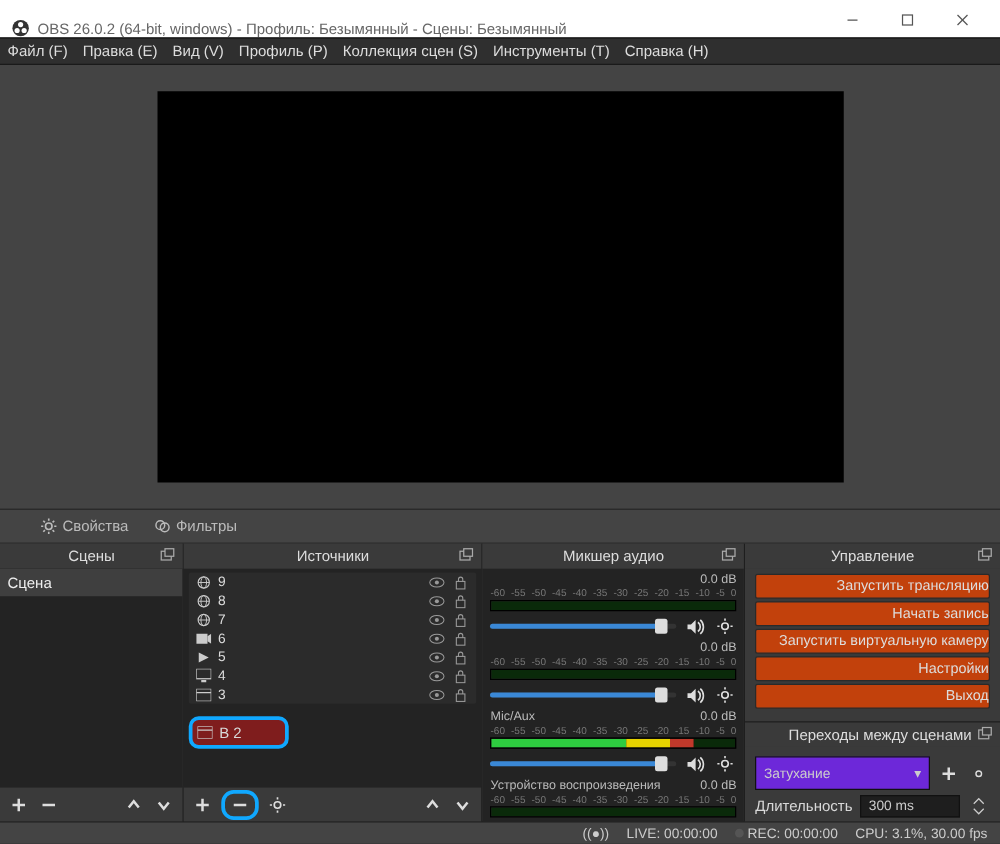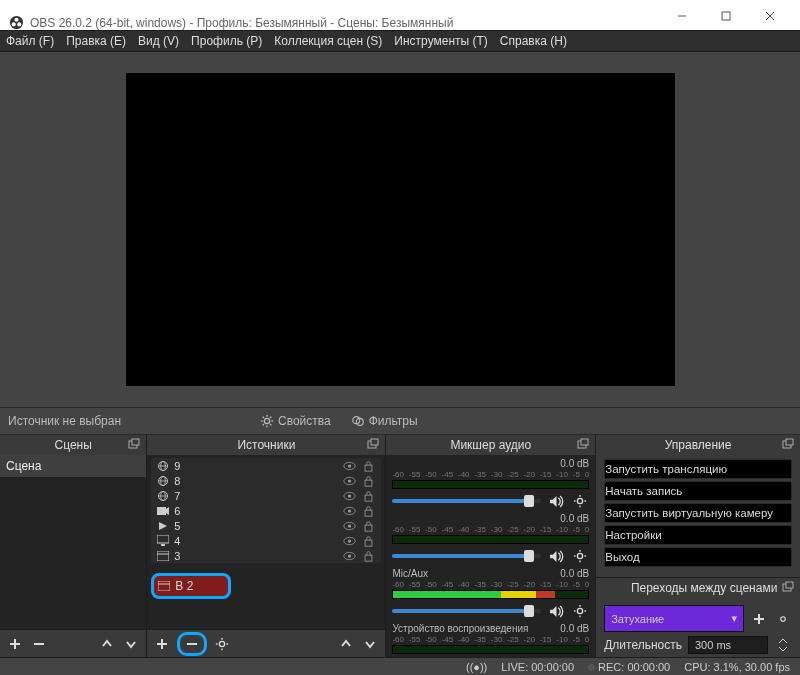--- a/index.html
+++ b/index.html
@@ -39,21 +39,21 @@
 .mixer-ch { padding: 3px 6px 0 6px; }
 .mx-head { display:flex; font-size:10px; color:#bbb;}
 .mx-head .name{flex:1;}
 .mx-scale { display:flex; justify-content:space-between; font-size:8px; color:#777; margin-top:1px;}
 .mx-meter { height:9px; background:#111; border:1px solid #000; margin-top:1px; display:flex; overflow:hidden;}
 .mx-meter .g{background:#2ecc40;} .mx-meter .y{background:#e6d200;} .mx-meter .r{background:#c0392b;} .mx-meter .off{background:#0a2a0a;}
 .mx-slider { display:flex; align-items:center; gap:6px; margin-top:3px;}
 .mx-track { flex:1; height:4px; background:#333; border-radius:2px; position:relative;}
 .mx-fill { position:absolute; left:0; top:0; bottom:0; background:#3a88d6; border-radius:2px;}
 .mx-thumb { position:absolute; top:-4px; width:10px; height:12px; background:#ddd; border-radius:2px;}
-.ctl-btn { display:block; margin:2px 8px; background:#000000; color:#ddd; text-align:left; padding:3px 0; font-size:11.5px; border:1px solid #2a2a2a; border-radius:2px;}
+.ctl-btn { display:block; margin:2px 8px; background:#c2410c; color:#ddd; text-align:right; padding:3px 0; font-size:11.5px; border:1px solid #2a2a2a; border-radius:2px;}
 .transitions { padding: 4px 8px; }
 .trans-row { display:flex; align-items:center; gap:6px; margin-top:4px;}
 .trans-select { flex:1; background:#6d28d9; border:1px solid #111; padding:6px 6px; color:#ccc; font-size:11px; display:flex; justify-content:space-between; align-items:center;}
 .trans-input { width:80px; background:#1e1e1e; border:1px solid #111; padding:2px 6px; color:#ccc; font-size:11px; text-align:left;}
 .statusbar { height: 18px; background: #444; display:flex; align-items:center; justify-content:flex-end; gap:14px; padding:0 10px; font-size:11px; color:#ccc; border-top:1px solid #1e1e1e;}
 .statusbar .dot{display:inline-block;width:7px;height:7px;border-radius:50%;background:#555;margin-right:3px;}
 svg { display:block; }
 </style>
 </head>
 <body>
@@ -96,21 +96,20 @@
   <span>Коллекция сцен (S)</span>
   <span>Инструменты (T)</span>
   <span>Справка (H)</span>
 </div>
 
 <div class="preview">
   <div class="preview-inner"></div>
 </div>
 
 <div class="propbar">
-  <span class="nosource">Источник не выбран</span>
   <span style="flex:0 0 10px"></span>
   <span class="toolbtn">
     <span>
         <svg width="14" height="14" viewBox="0 0 16 16">
           <circle cx="8" cy="8" r="3" fill="none" stroke="#bbb" stroke-width="1.5"></circle>
           <g stroke="#bbb" stroke-width="1.5">
             <line x1="8" y1="1" x2="8" y2="3"></line>
             <line x1="8" y1="13" x2="8" y2="15"></line>
             <line x1="1" y1="8" x2="3" y2="8"></line>
             <line x1="13" y1="8" x2="15" y2="8"></line>

